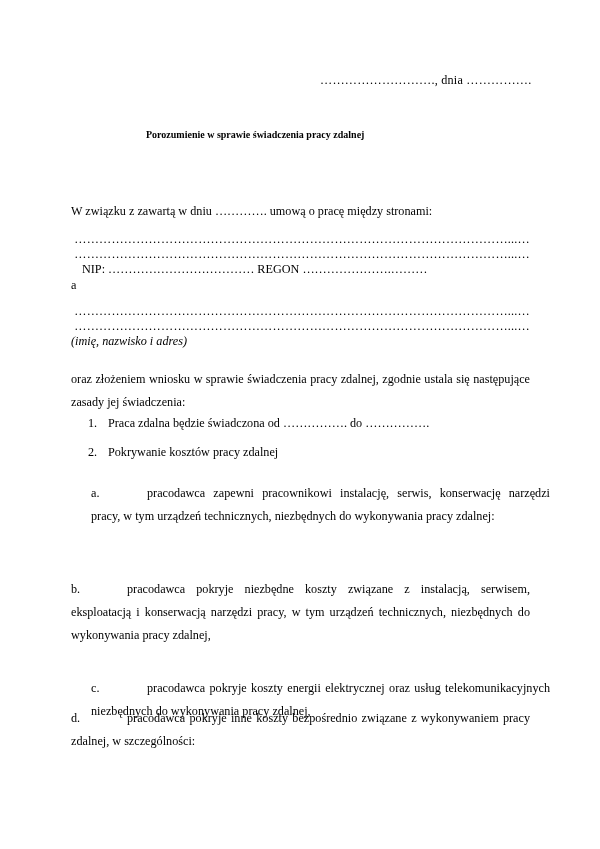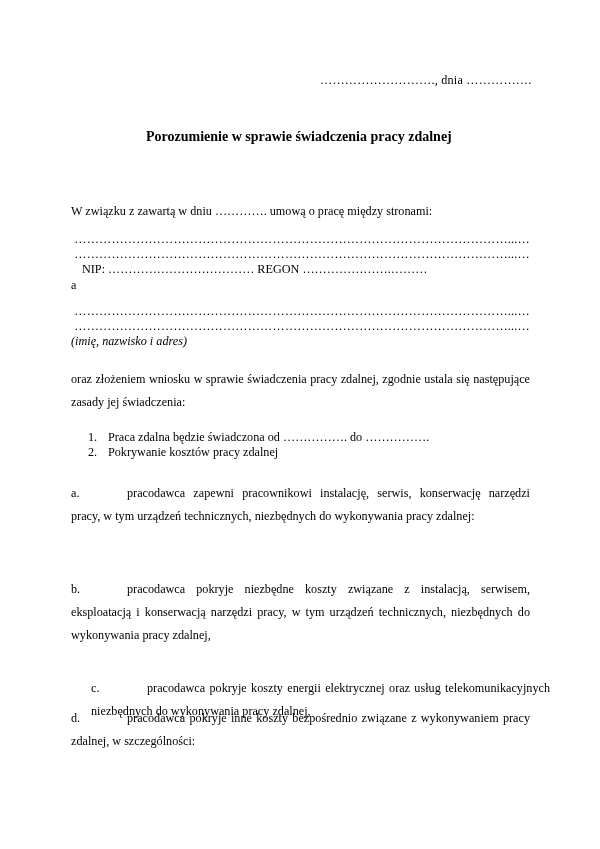--- a/index.html
+++ b/index.html
@@ -1,20 +1,20 @@
 <!DOCTYPE html>
 <html><head>
 <meta charset="utf-8">
 <style>
   html, body { margin: 0; padding: 0; background: #ffffff; }
   body { width: 600px; height: 849px; position: relative; overflow: hidden;
          font-family: "Liberation Serif", "DejaVu Serif", serif; color: #000; font-size: 12.2px; }
   .abs { position: absolute; white-space: nowrap; }
   .just { position: absolute; left: 71px; width: 459px; text-align: justify; line-height: 23px; }
-  .title { font-weight: bold; font-size: 14px; }
+  .title { font-weight: bold; font-size: 10px; }
   .dots { letter-spacing: 0.2px; text-align: right; }
   .list-item { position: absolute; left: 88px; white-space: nowrap; }
   .num { display: inline-block; width: 20px; }
   .tab { display: inline-block; width: 56px; }
 </style>
 </head>
 <body>
 
 <div>
 
@@ -28,28 +28,28 @@
   <div class="abs dots" style="left:71px; top:247px; width:459px; overflow:hidden;">……………………………………………………………………………………………...…</div>
   <div class="abs" style="left:82px; top:262px;">NIP: ………………………………  REGON ………………….………</div>
   <div class="abs" style="left:71px; top:278px;">a</div>
 
   <div class="abs dots" style="left:71px; top:304px; width:459px; overflow:hidden;">……………………………………………………………………………………………...…</div>
   <div class="abs dots" style="left:71px; top:319px; width:459px; overflow:hidden;">……………………………………………………………………………………………...…</div>
   <div class="abs" style="left:71px; top:334px;font-style:italic;">(imię, nazwisko i adres)</div>
 
   <div class="just" style="top:368px;">oraz złożeniem wniosku w sprawie świadczenia pracy zdalnej, zgodnie ustala się następujące zasady jej świadczenia:</div>
 
-  <div class="list-item" style="top:430px;">
+  <div class="list-item" style="top:416px;">
     <span class="num">1.</span><span>Praca zdalna będzie świadczona od ……………. do …………….</span>
   </div>
   <div class="list-item" style="top:445px;">
     <span class="num">2.</span><span>Pokrywanie kosztów pracy zdalnej</span>
   </div>
 
-  <div class="just" style="top:482px;">
+  <div class="just" style="top:482px;margin-left:20px;">
     <span class="tab">a.</span><span>pracodawca zapewni pracownikowi instalację, serwis, konserwację narzędzi pracy, w tym urządzeń technicznych, niezbędnych do wykonywania pracy zdalnej:</span>
   </div>
 
   <div class="just" style="top:578px;">
     <span class="tab">b.</span><span>pracodawca pokryje niezbędne koszty związane z instalacją, serwisem, eksploatacją i konserwacją narzędzi pracy, w tym urządzeń technicznych, niezbędnych do wykonywania pracy zdalnej,</span>
   </div>
 
   <div class="just" style="top:677px;margin-left:20px;">
     <span class="tab">c.</span><span>pracodawca pokryje koszty energii elektrycznej oraz usług telekomunikacyjnych niezbędnych do wykonywania pracy zdalnej,</span>
   </div>

